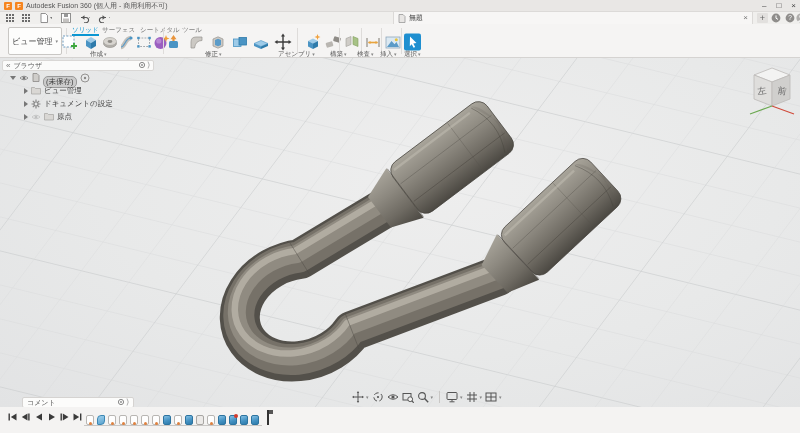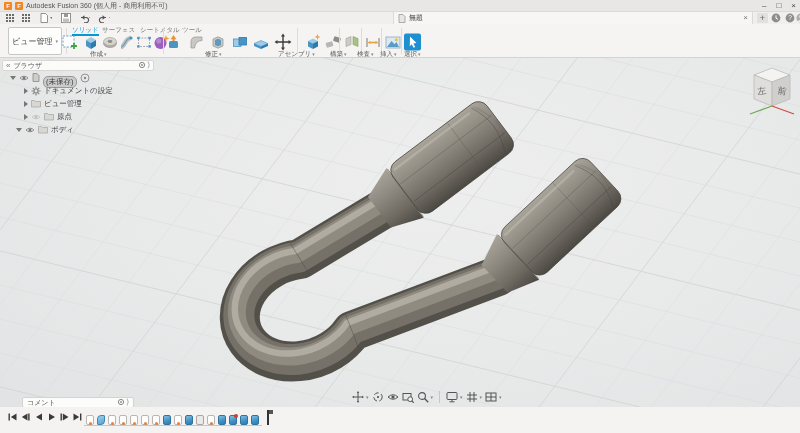--- a/index.html
+++ b/index.html
@@ -456,67 +456,56 @@
         </svg>
       <span class="chip">(未保存)</span>
       <svg width="10" height="10">
           <circle cx="5" cy="5" r="4" fill="none" stroke="#8a8886" stroke-width="0.9"></circle>
           <circle cx="5" cy="5" r="1.2" fill="#8a8886"></circle>
         </svg>
     </div>
 
     <div class="b-row" style="padding-left:22px">
       <span class="tri"></span>
+      <svg width="10" height="9">
+          <path d="M0.5,1.5 h3 l1,1 h5 v5.5 h-9 z" fill="#d9d7d4" stroke="#a5a3a0" stroke-width="0.7"></path>
+        </svg>
+      <span>ビュー管理</span>
+    </div>
+
+    <div class="b-row" style="padding-left:22px">
+      <span class="tri"></span>
       <svg width="10" height="10">
           <circle cx="5" cy="5" r="2.1" fill="none" stroke="#888" stroke-width="1.4"></circle>
           <g stroke="#888" stroke-width="1.2">
             <line x1="5" y1="0.5" x2="5" y2="2"></line>
             <line x1="5" y1="8" x2="5" y2="9.5"></line>
             <line x1="0.5" y1="5" x2="2" y2="5"></line>
             <line x1="8" y1="5" x2="9.5" y2="5"></line>
             <line x1="1.8" y1="1.8" x2="2.9" y2="2.9"></line>
             <line x1="7.1" y1="7.1" x2="8.2" y2="8.2"></line>
             <line x1="1.8" y1="8.2" x2="2.9" y2="7.1"></line>
             <line x1="7.1" y1="2.9" x2="8.2" y2="1.8"></line>
           </g>
         </svg>
       <span>ドキュメントの設定</span>
     </div>
 
     <div class="b-row" style="padding-left:22px">
       <span class="tri"></span>
-      <svg width="10" height="9">
-          <path d="M0.5,1.5 h3 l1,1 h5 v5.5 h-9 z" fill="#d9d7d4" stroke="#a5a3a0" stroke-width="0.7"></path>
-        </svg>
-      <span>ビュー管理</span>
-    </div>
-
-    <div class="b-row" style="padding-left:22px">
-      <span class="tri"></span>
       <svg width="10" height="8" class="dim">
           <path d="M1,4 Q5,0.4 9,4 Q5,7.6 1,4 Z" fill="#fff" stroke="#777" stroke-width="0.8"></path>
           <circle cx="5" cy="4" r="1.6" fill="#777"></circle>
         </svg>
       <svg width="10" height="9">
           <path d="M0.5,1.5 h3 l1,1 h5 v5.5 h-9 z" fill="#d9d7d4" stroke="#a5a3a0" stroke-width="0.7"></path>
         </svg>
       <span>原点</span>
     </div>
 
-    <div class="b-row" style="padding-left:14px">
-      <span class="tri open"></span>
-      <svg width="10" height="8">
-          <path d="M1,4 Q5,0.4 9,4 Q5,7.6 1,4 Z" fill="#fff" stroke="#777" stroke-width="0.8"></path>
-          <circle cx="5" cy="4" r="1.6" fill="#777"></circle>
-        </svg>
-      <svg width="10" height="9">
-          <path d="M0.5,1.5 h3 l1,1 h5 v5.5 h-9 z" fill="#d9d7d4" stroke="#a5a3a0" stroke-width="0.7"></path>
-        </svg>
-      <span>ボディ</span>
-    </div>
 
 
   </div>
 
   <div class="viewcube">
     <svg width="56" height="64">
       <polygon points="28,8 46,15 28,22 10,15" fill="#f3f3f2" stroke="#bcbab8" stroke-width="0.8"></polygon>
       <polygon points="10,15 28,22 28,46 10,39" fill="#dfdedc" stroke="#bcbab8" stroke-width="0.8"></polygon>
       <polygon points="46,15 28,22 28,46 46,39" fill="#d0cfcd" stroke="#bcbab8" stroke-width="0.8"></polygon>
       <text x="18" y="34" font-size="9" fill="#666" text-anchor="middle" transform="rotate(-8 18 32)">左</text>

